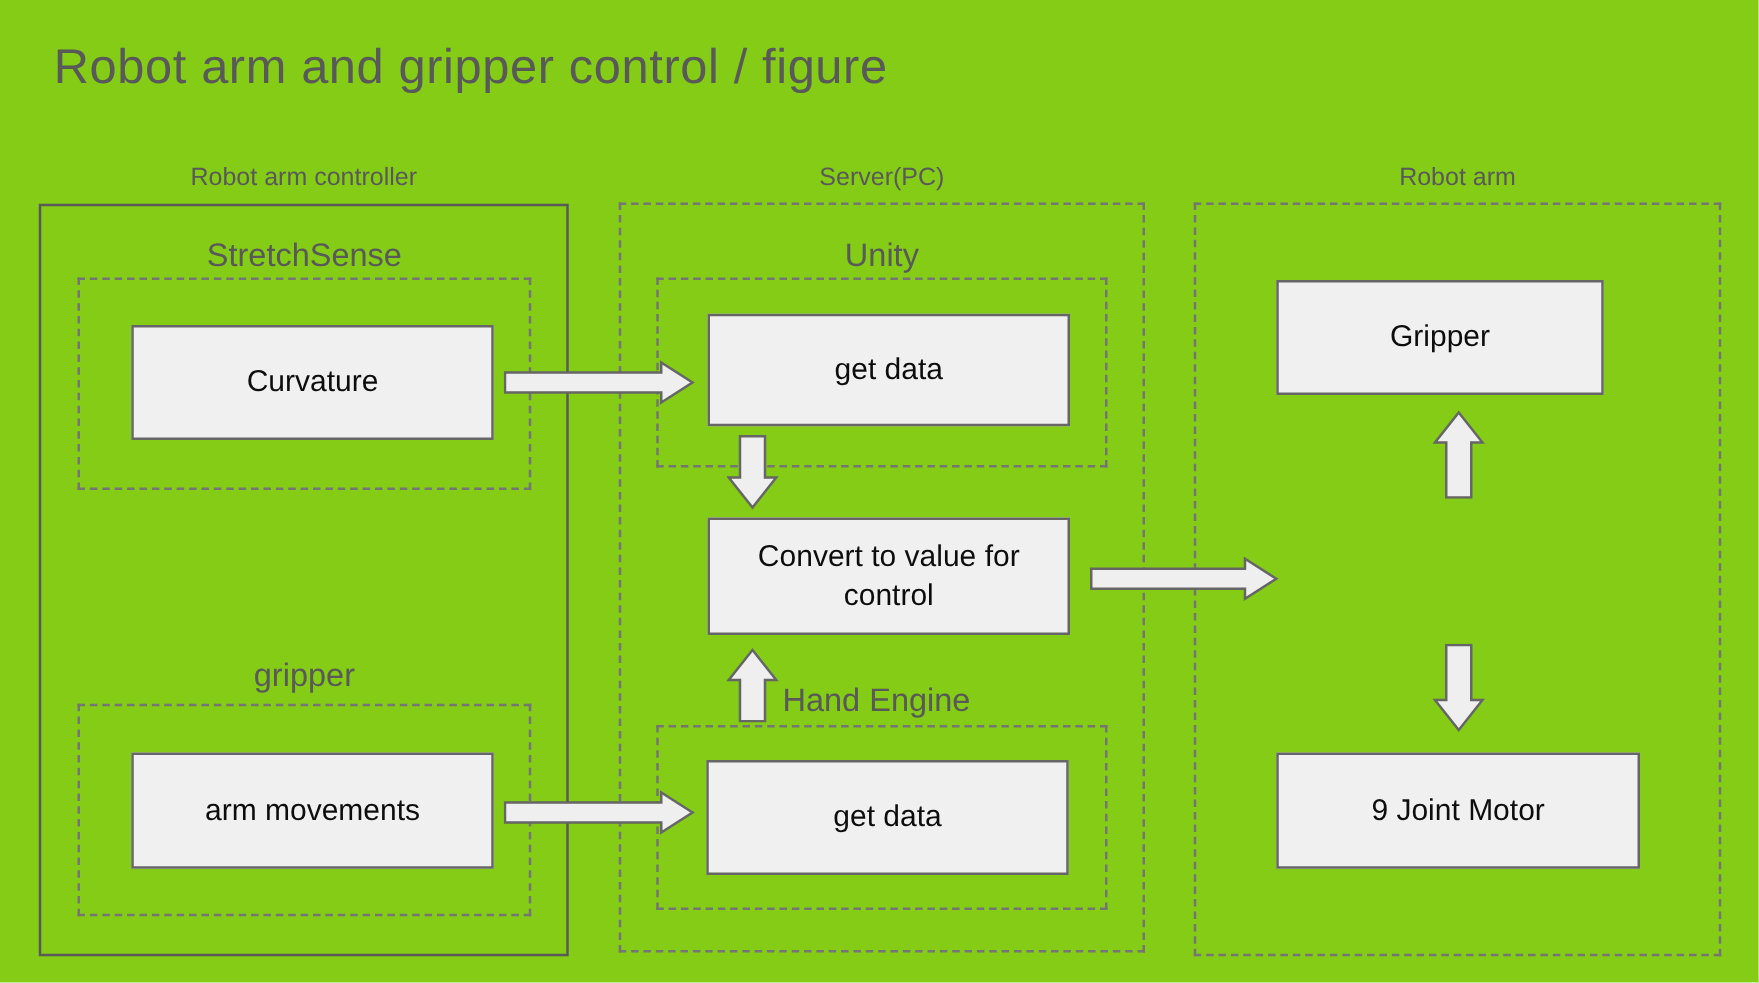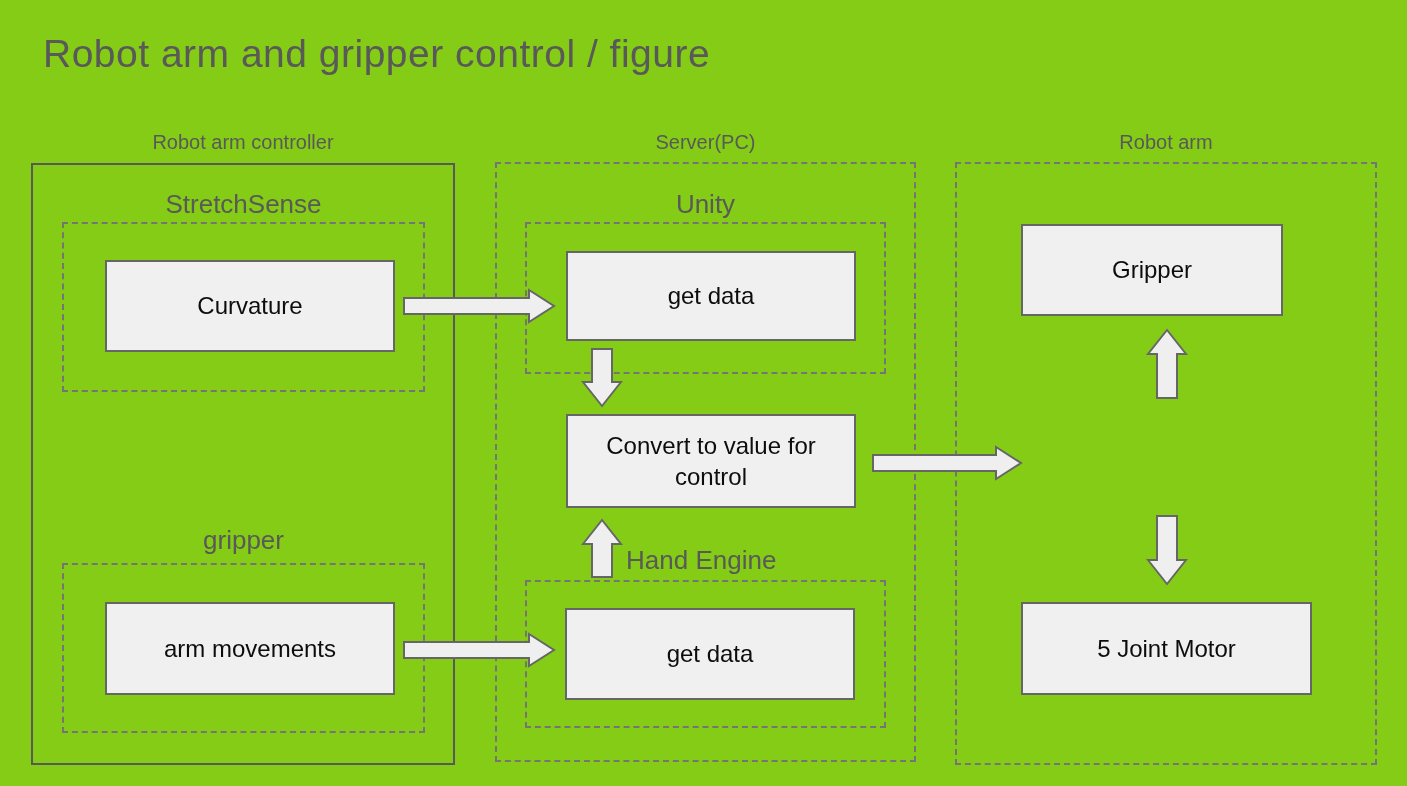--- a/index.html
+++ b/index.html
@@ -75,21 +75,21 @@
 
   <div class="node" style="left:565px;top:608px;width:290px;height:92px;">get data</div>
 
   <div class="col-heading" style="left:955px;top:125px;width:422px;">Robot arm</div>
 
   <div class="dashed-box" style="left:955px;top:162px;width:422px;height:603px;"></div>
 
   <div class="node" style="left:1021px;top:224px;width:262px;height:92px;">Gripper</div>
 
 
-  <div class="node" style="left:1021px;top:602px;width:291px;height:93px;">5 Joint Motor</div>
+  <div class="node" style="left:1021px;top:602px;width:291px;height:93px;">9 Joint Motor</div>
 
   <svg class="arrow" style="left:403px;top:288px;" width="153" height="36" viewBox="0 0 153 36">
     <polygon points="1,10 126,10 126,2 151,18 126,34 126,26 1,26"></polygon>
   </svg>
 
   <svg class="arrow" style="left:403px;top:632px;" width="153" height="36" viewBox="0 0 153 36">
     <polygon points="1,10 126,10 126,2 151,18 126,34 126,26 1,26"></polygon>
   </svg>
 
   <svg class="arrow" style="left:581px;top:348px;" width="42" height="60" viewBox="0 0 42 60">

